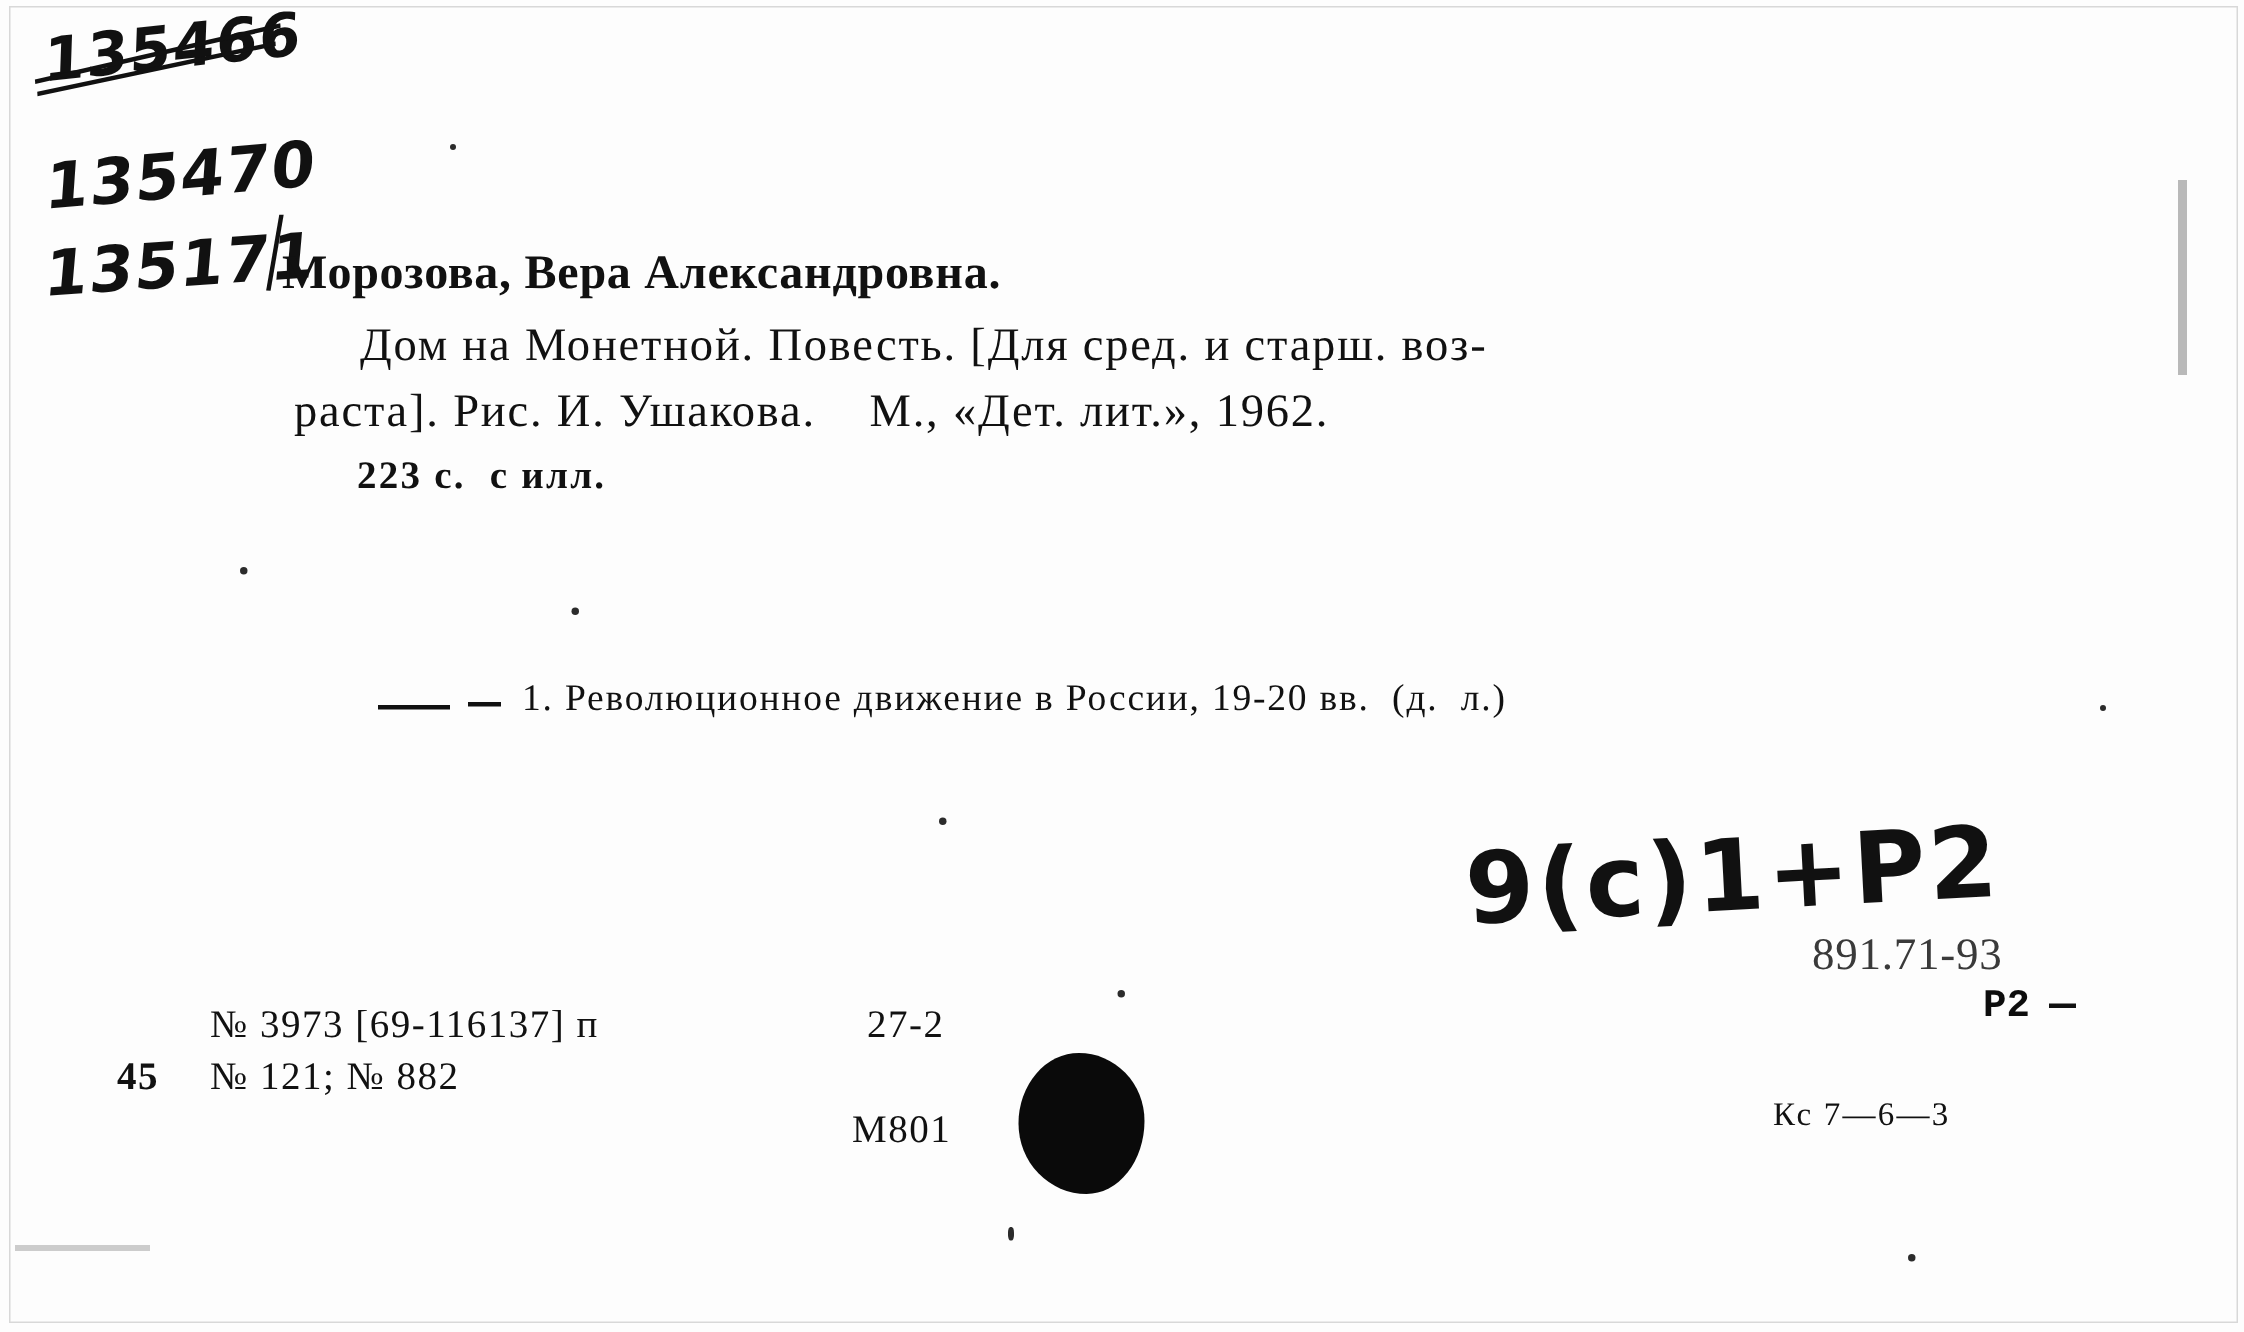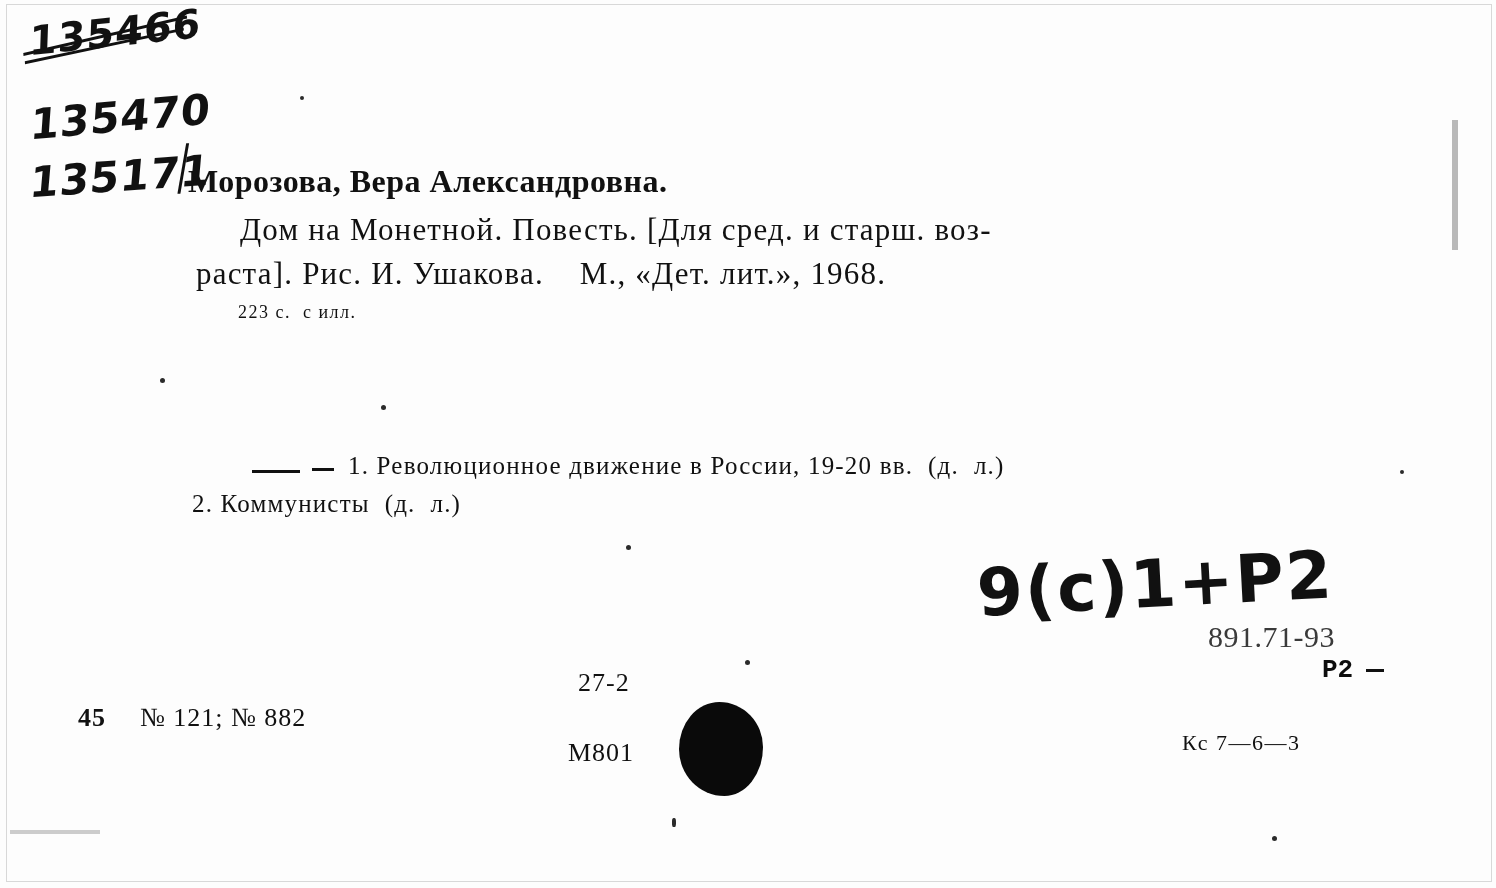--- a/index.html
+++ b/index.html
@@ -92,22 +92,23 @@
     letter-spacing: 1.2px;
     text-align: center;
   }
   #title2 {
     left: 196px; top: 256px;
     font-size: 31px;
     letter-spacing: 1.2px;
   }
   #pages {
     left: 238px; top: 302px;
-    font-size: 18px;
+    font-size: 26px;
     letter-spacing: 1.5px;
+    font-weight: bold;
   }
   #phys {
     left: 238px; top: 337px;
     font-size: 27px;
     letter-spacing: 1.5px;
   }
 
   
   #dashes {
     position: absolute;
@@ -234,35 +235,35 @@
     <span class="strike2"></span>
   </div>
   <div class="hand" id="acc2">135470</div>
   <div class="hand" id="acc3">
     <span>135171</span>
     <span class="tail"></span>
   </div>
 
   <div class="typed" id="author">Морозова, Вера Александровна.</div>
   <div class="typed" id="title1">Дом на Монетной. Повесть. [Для сред. и старш. воз-</div>
-  <div class="typed" id="title2">раста]. Рис. И. Ушакова.    М., «Дет. лит.», 1968.</div>
+  <div class="typed" id="title2">раста]. Рис. И. Ушакова.    М., «Дет. лит.», 1962.</div>
   <div class="typed" id="pages">223 с.  с илл.</div>
 
   <div id="dashes"></div>
   <div id="dash2"></div>
   <div class="typed" id="subj1">1. Революционное движение в России, 19-20 вв.  (д.  л.)</div>
-  <div class="typed" id="subj2">2. Коммунисты  (д.  л.)</div>
 
   <div class="hand" id="handclass">9(с)1+Р2</div>
   <div id="udc">891.71-93</div>
   <div id="p2">
     <span>Р2</span>
     <span class="dash"></span>
   </div>
 
+  <div class="typed" id="bl1">№ 3973 [69-116137] п</div>
   <div class="typed" id="bl1b">27-2</div>
   <div class="typed" id="bl0">45</div>
   <div class="typed" id="bl2">№ 121; № 882</div>
   <div class="typed" id="bl3b">М801</div>
 
   <div class="typed" id="kc">Кс 7—6—3</div>
 
   <div id="blob"></div>
 
   <div class="speck" style="left:160px; top:378px; width:5px; height:5px;"></div>

